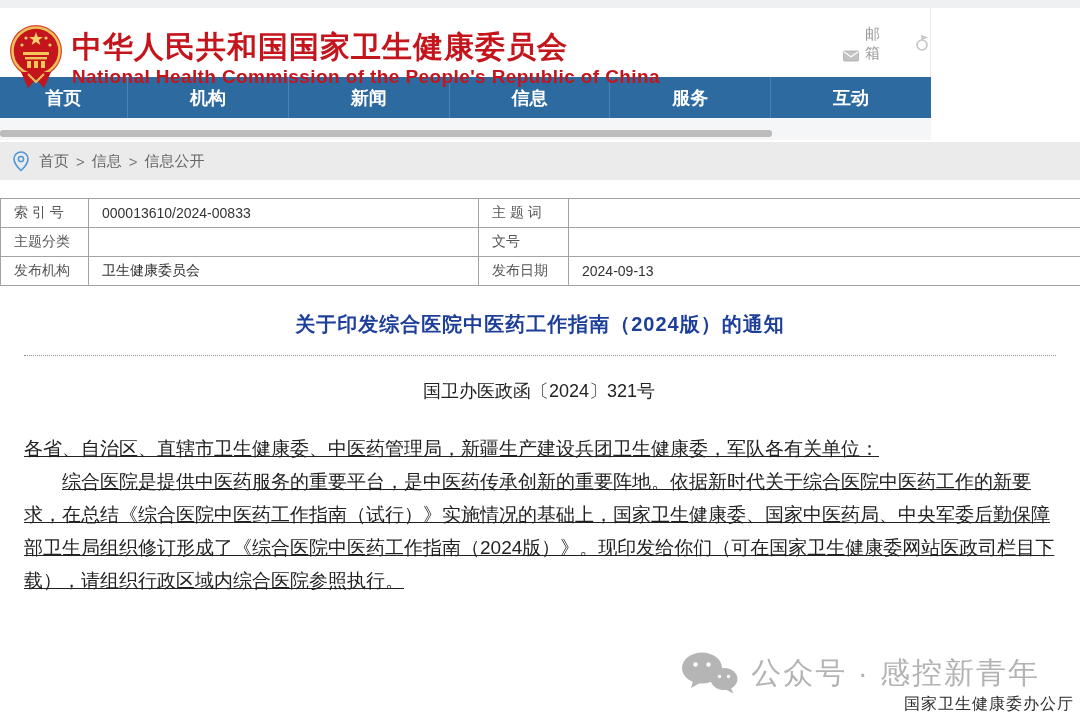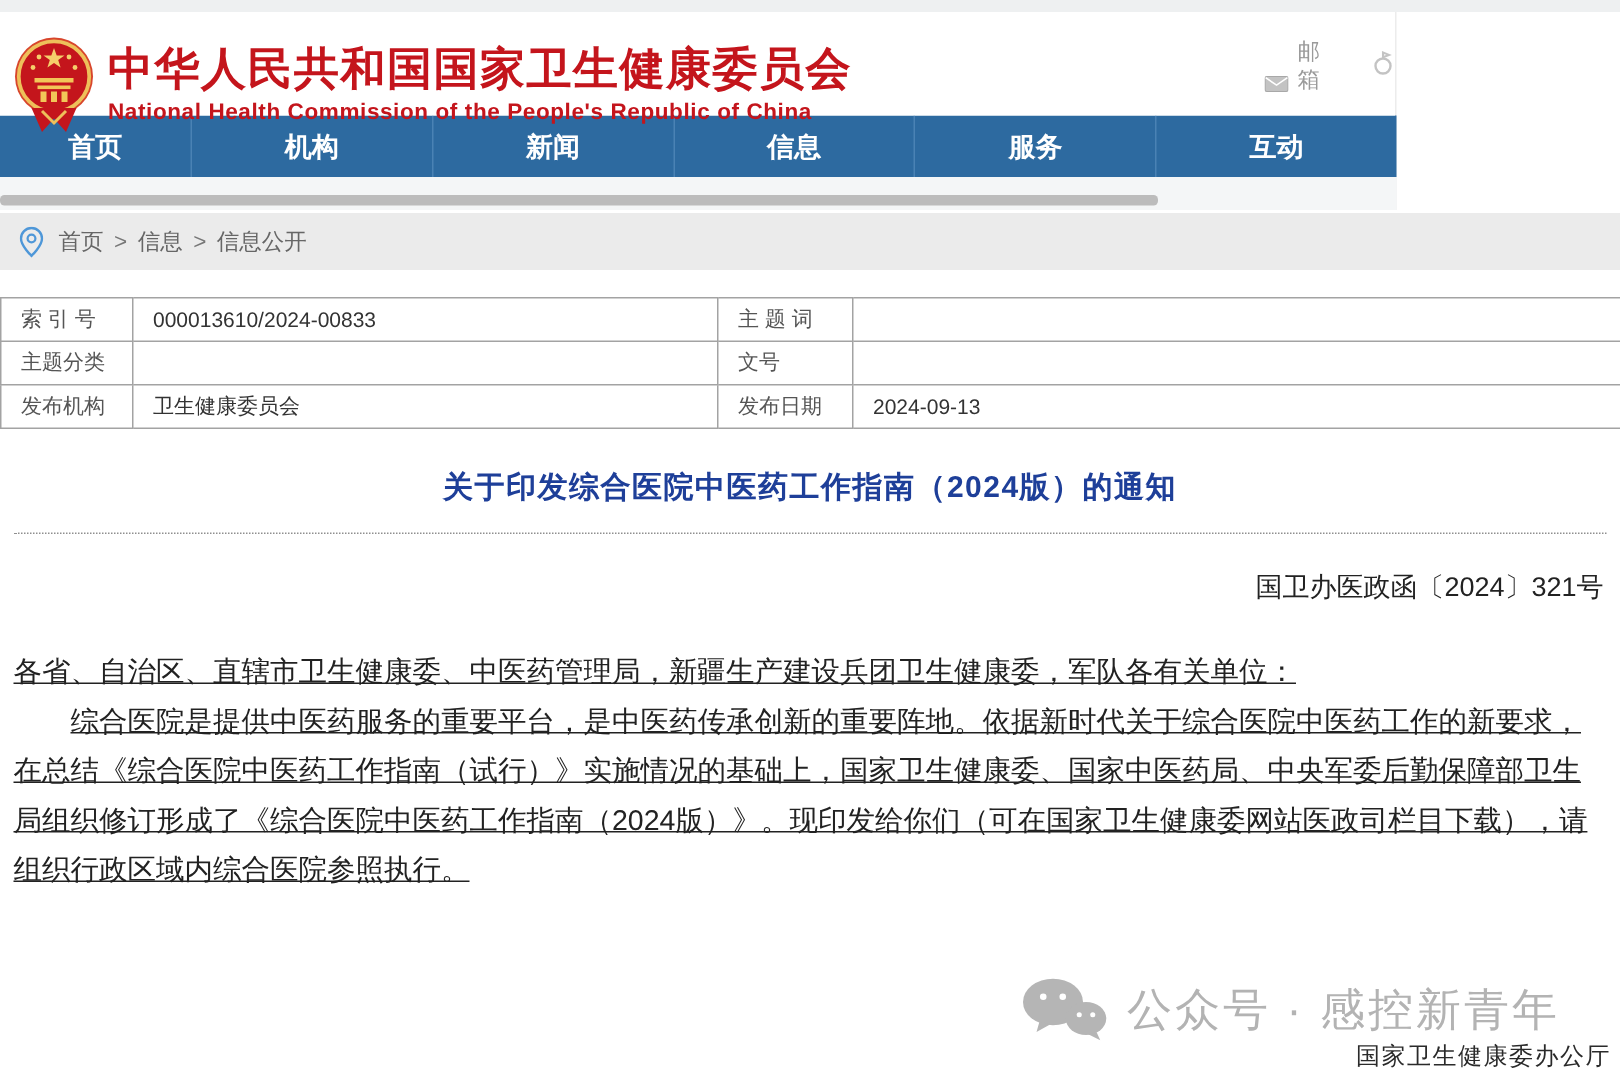--- a/index.html
+++ b/index.html
@@ -13,21 +13,21 @@
   }
   .top-strip { height: 8px; background: #eef0f1; width: 1080px; }
 
   
   .upper { width: 931px; border-right: 1px solid #ececec; background: #fff; }
   .header { height: 69px; position: relative; background: #fff; }
   .logo-block { position: absolute; left: 8px; top: 12px; display: flex; align-items: flex-start; cursor: pointer; }
   .emblem { width: 56px; height: 72px; margin-right: 8px; }
   .titles { padding-top: 10px; }
   .site-title { color: #c4151c; font-size: 30px; font-weight: bold; letter-spacing: 1px; line-height: 34px; }
-  .site-subtitle { color: #c4151c; font-size: 15px; font-weight: bold; margin-top: 2px; letter-spacing: 0.4px; }
+  .site-subtitle { color: #c4151c; font-size: 19px; font-weight: bold; margin-top: 2px; letter-spacing: 0.4px; }
   .header-right { position: absolute; left: 843px; top: 17px; display: flex; align-items: center; color: #9a9a9a; font-size: 15px; }
   .mailbox { display: flex; align-items: flex-end; gap: 6px; cursor: pointer; }
   .share-icon { margin-left: 26px; cursor: pointer; opacity: .8; }
 
   
   .nav { width: 931px; height: 41px; background: #2d6aa0; display: flex; }
   .nav-item {
     flex: 1 1 auto; display: flex; align-items: center; justify-content: center;
     color: #fff; font-size: 18px; font-weight: bold; cursor: pointer;
     border-right: 1px solid #4a82b4;
@@ -48,24 +48,24 @@
   .breadcrumb .pin { margin-right: 10px; display: flex; align-items: center; }
   .crumb { cursor: pointer; }
   .crumb-sep { margin: 0 7px; color: #777; }
 
   
   .meta-table { margin-top: 18px; width: 1100px; border-collapse: collapse; table-layout: fixed; font-size: 14px; }
   .meta-table td { border: 1px solid #a3a3a3; height: 29px; padding: 0 13px; color: #333; vertical-align: middle; white-space: nowrap; overflow: hidden; }
   .meta-table td.label { color: #555; }
 
   
-  .article { padding: 0 9px; position: relative; }
+  .article { padding: 0 24px; position: relative; }
   .article-title { margin-top: 25px; text-align: center; color: #1e3f99; font-size: 20px; font-weight: bold; letter-spacing: 1px; }
   .dotted-divider { margin-top: 17px; border-top: 1px dotted #8f8f8f; height: 0; }
-  .doc-number { margin-top: 23px; text-align: right; font-size: 18px; color: #222; padding-right: 2px; }
+  .doc-number { margin-top: 23px; text-align: center; font-size: 18px; color: #222; padding-right: 2px; }
   .body-text { margin-top: 29px; font-size: 19px; color: #222; line-height: 33px; text-decoration: underline; }
   .paragraph { text-indent: 2em; }
   .attachment-row { margin-top: 27px; padding-left: 41px; font-size: 19px; color: #222; display: flex; align-items: center; }
   .attachment-label { margin-right: 6px; }
   .doc-icon { margin: 0 5px 0 0; display: inline-flex; }
   .attachment-link { color: #222; cursor: pointer; }
 
   
   .watermark {
     position: absolute; right: 40px; top: 652px;

